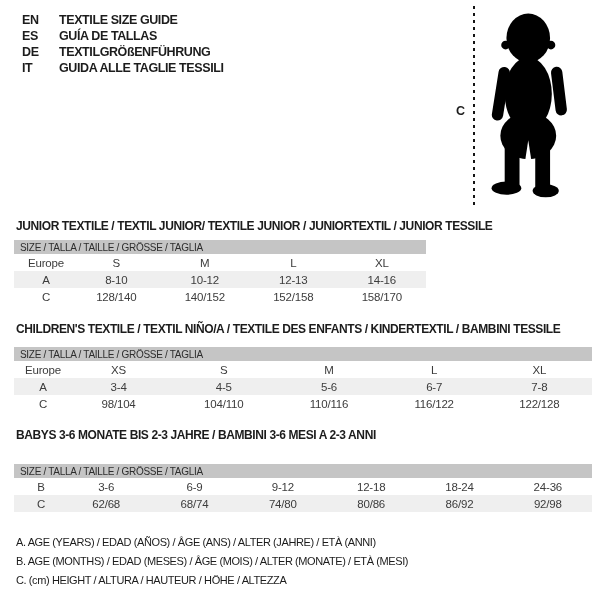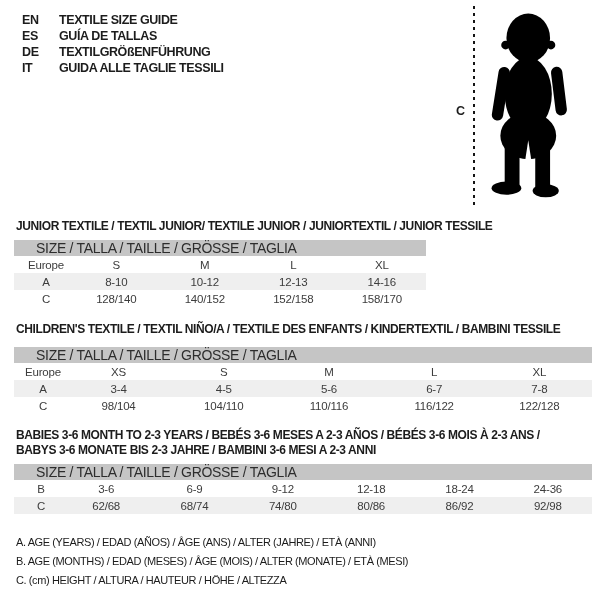--- a/index.html
+++ b/index.html
@@ -38,22 +38,22 @@
   .title-1{top:219px;}
   .title-2{top:322px;}
   .title-3{top:428px;}
   .sg-table{position:absolute;left:14px;border-collapse:collapse;table-layout:fixed;
     font-size:11.5px;color:var(--table-col);letter-spacing:-0.2px;}
   .table-1{top:240px;width:412px;}
   .table-2{top:347px;width:578px;}
   .table-3{top:464px;width:578px;}
   .sg-table td{padding:0;height:17px;vertical-align:middle;}
   .sg-table tr.hdr td{
-    background:var(--hdr-bg);height:14px;padding-left:22px;
-    color:#2d2d2d;font-size:14px;letter-spacing:-0.3px;margin-left:19px;}
+    background:var(--hdr-bg);height:14px;padding-left:6px;
+    color:#2d2d2d;font-size:10px;letter-spacing:-0.3px;margin-left:19px;}
   .sg-table td.lbl{text-align:center;padding-left:6px;}
   .sg-table td.val{text-align:center;}
   .sg-table tr.alt{background:var(--alt-bg);}
 
   
   .notes{position:absolute;left:16px;top:533px;}
   .note-line{height:19px;line-height:19px;font-weight:normal;font-size:11px;
     color:var(--title-col);letter-spacing:-0.4px;white-space:nowrap;}
 </style>
 </head>
@@ -112,21 +112,20 @@
     </svg>
   </div>
 
   <div class="sec-title title-1">
       <div>JUNIOR TEXTILE / TEXTIL JUNIOR/ TEXTILE JUNIOR / JUNIORTEXTIL / JUNIOR TESSILE</div>
     </div>
   <div class="sec-title title-2">
       <div>CHILDREN'S TEXTILE / TEXTIL NIÑO/A / TEXTILE DES ENFANTS / KINDERTEXTIL / BAMBINI TESSILE</div>
     </div>
   <div class="sec-title title-3">
-      <div>BABIES 3-6 MONTH TO 2-3 YEARS / BEBÉS 3-6 MESES A 2-3 AÑOS / BÉBÉS 3-6 MOIS À 2-3 ANS /</div>
       <div>BABYS 3-6 MONATE BIS 2-3 JAHRE / BAMBINI 3-6 MESI A 2-3 ANNI</div>
     </div>
 
   <table class="sg-table table-1">
       <colgroup>
         <col style="width: 58px;">
         <col>
         <col>
         <col>
         <col>

